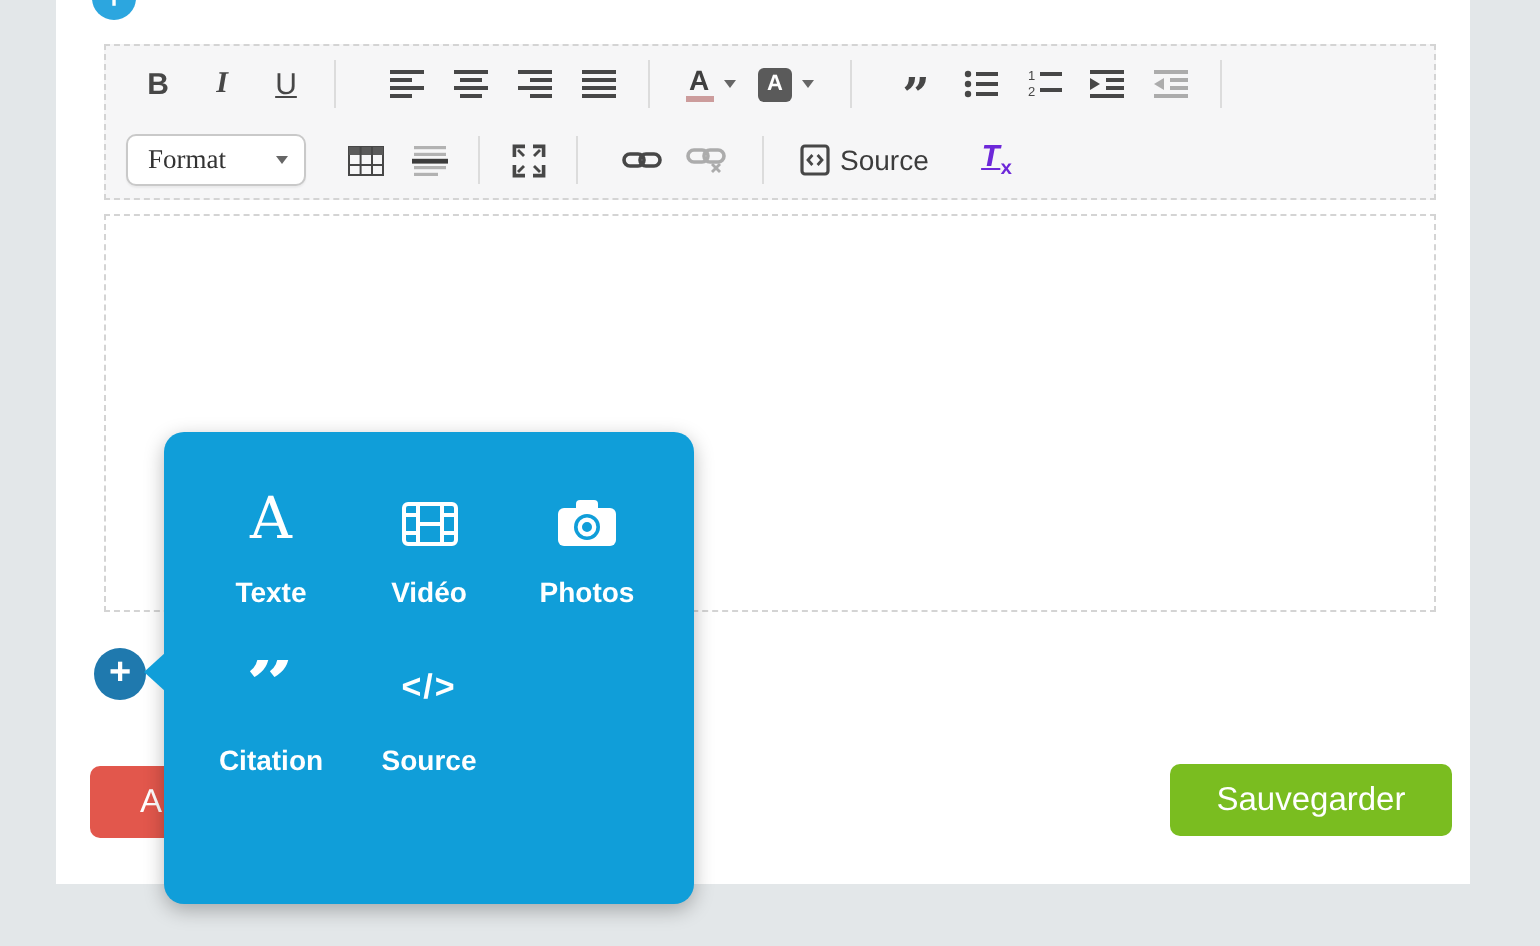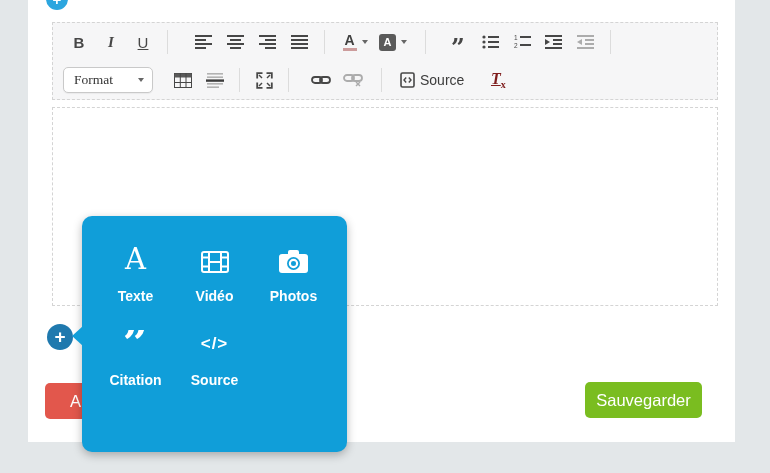--- a/index.html
+++ b/index.html
@@ -34,39 +34,39 @@
   .color-a .bar { width:14px; height:3px; background:#cc9c9c; margin-top:1px; }
   .bg-a { width:17px; height:17px; background:#5a5a5a; border-radius:3px; color:#fff;
     font-weight:bold; font-size:11px; display:flex; align-items:center; justify-content:center; }
   .quote-glyph { font-family:"DejaVu Serif", serif; font-size:24px; font-weight:bold; color:#474747;
     line-height:0.4; padding-top:12px; }
   .format-box { width:90px; height:26px; background:#fff; border:1px solid #c9c9c9; border-radius:5px;
     display:flex; align-items:center; padding:0 8px 0 10px; font-size:13.5px; color:#333;
     box-shadow:0 1px 1px rgba(0,0,0,0.05); cursor:pointer; margin-right:14px;font-family:Liberation Serif, serif; }
   .format-box .lbl { flex:1; }
   .src-btn { display:flex; align-items:center; gap:5px; font-size:14px; color:#3c3c3c; height:28px; padding:0 4px; cursor:pointer; }
-  .tx-btn { font-family:Liberation Serif, serif; color:#7f1d1d; }
+  .tx-btn { font-family:Liberation Mono, monospace; color:#6d28d9; }
   .tx-btn .t { font-style:italic; font-size:16px; font-weight:bold; text-decoration:underline; }
   .tx-btn .x { font-size:10px; font-weight:bold; vertical-align:sub; }
 
   
   .edit-area { position:absolute; left:52px; top:107px; width:666px; height:199px;
     background:#fff; border:1px dashed #d4d4d4; cursor:text; }
 
   
   .add-btn { position:absolute; left:47px; top:324px; width:26px; height:26px; border-radius:50%;
     background:#1f79ae; color:#fff; display:flex; align-items:center; justify-content:center;
     font-size:19px; font-weight:bold; line-height:1; cursor:pointer; padding-bottom:2px; }
 
   
   .btn { position:absolute; height:36px; border:none; border-radius:5px; color:#fff;
     font-family:"Liberation Sans", sans-serif; font-size:16.5px; display:flex; align-items:center;
     justify-content:center; cursor:pointer; }
   .btn-cancel { left:45px; top:383px; width:112px; background:#e2574c; z-index:1; justify-content:flex-start; padding-left:25px; }
-  .btn-save { left:585px; top:382px; width:117px; background:#7abd20; }
+  .btn-save { left:585px; top:382px; width:141px; background:#7abd20; }
 
   
   .popup { position:absolute; left:82px; top:216px; width:265px; height:236px; background:#109ed9;
     border-radius:10px; z-index:5; box-shadow:0 3px 10px rgba(0,0,0,0.28); padding:24px 0 0 14px; }
   .popup::before { content:""; position:absolute; left:-10px; top:110px; width:0; height:0;
     border-top:10px solid transparent; border-bottom:10px solid transparent; border-right:11px solid #109ed9; }
   .popup-grid { display:flex; flex-wrap:wrap; width:240px; }
   .popup-item { width:79px; text-align:center; color:#fff; cursor:pointer; margin-bottom:20px; }
   .popup-item .ic { height:34px; display:flex; align-items:flex-end; justify-content:center; }
   .popup-item .lbl { font-size:14px; font-weight:bold; margin-top:14px; }

